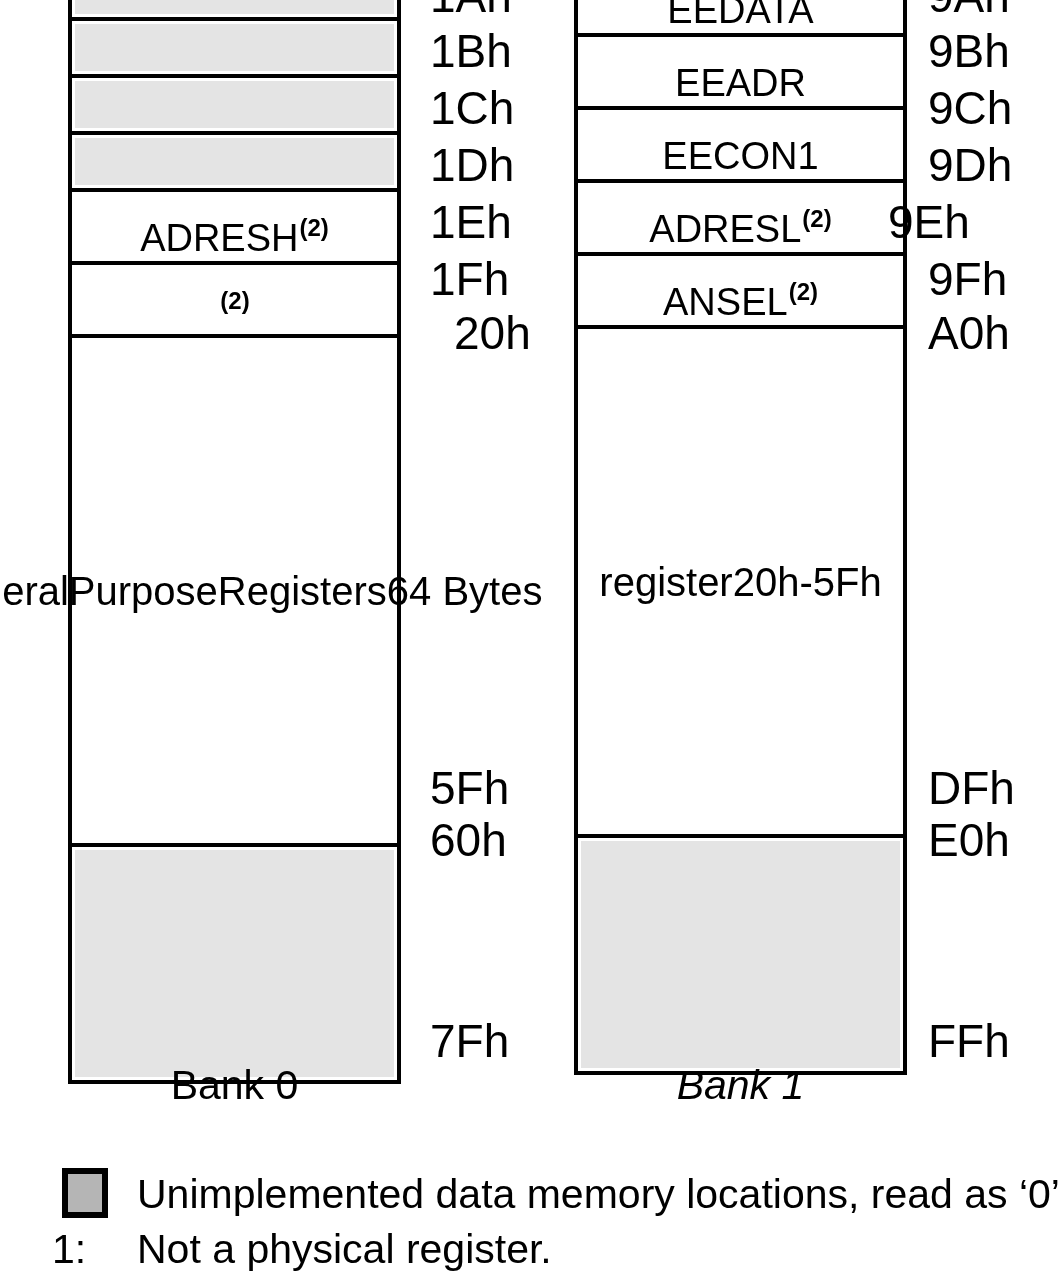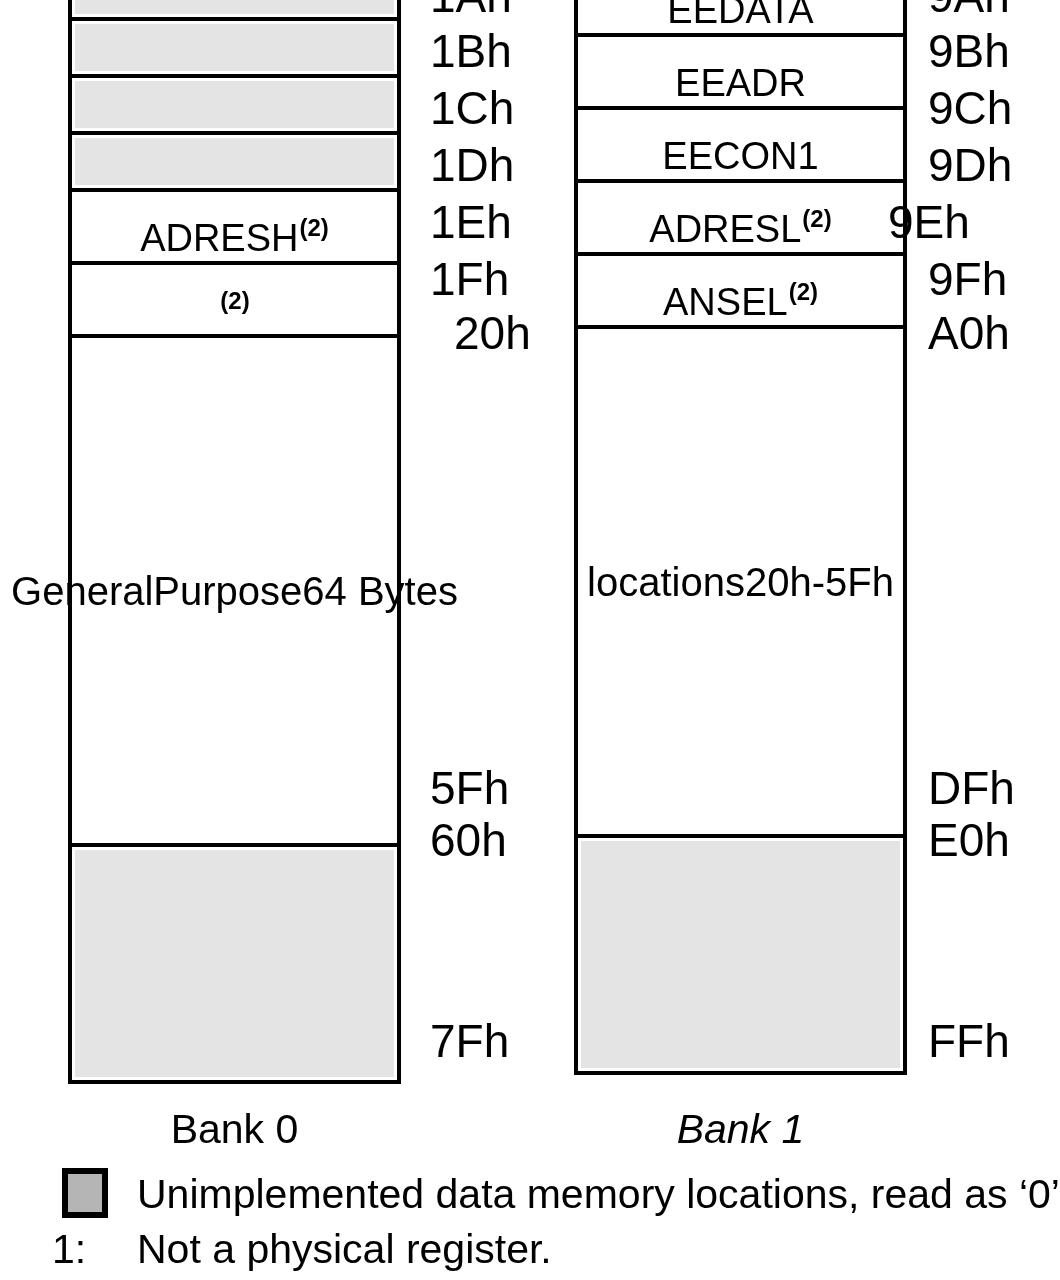--- a/index.html
+++ b/index.html
@@ -40,21 +40,21 @@
     border-bottom:4px solid var(--line);
     background:var(--unimpl); background-clip:content-box;
   }
 
   .addr {
     position:absolute; height:44px; line-height:44px;
     font-size:46px; white-space:nowrap;
   }
   .bank-label {
     position:absolute; width:333px; height:50px; line-height:50px;
-    text-align:center; font-size:41px;margin-top:44px;
+    text-align:center; font-size:41px;
   }
 
   .legend-swatch {
     position:absolute; left:62px; top:1168px; width:34px; height:38px;
     border:6px solid var(--line); background:var(--swatch);
   }
   .legend-text  { position:absolute; left:137px; top:1171px; font-size:41px; line-height:46px; white-space:nowrap; }
   .note-num     { position:absolute; left:52px;  top:1226px; font-size:41px; line-height:46px; }
   .note-text    { position:absolute; left:137px; top:1226px; font-size:41px; line-height:46px; white-space:nowrap; }
 </style>
@@ -75,20 +75,21 @@
       <div class="cell">
         <span class="reg">ADRESH</span>
         <span class="sup">(2)</span>
       </div>
       <div class="cell">
         <span class="sup">(2)</span>
       </div>
       <div class="span-box">
         <div class="line">General</div>
         <div class="line">Purpose</div>
+        <div class="line">Registers</div>
         <div class="gap"></div>
         <div class="line">64 Bytes</div>
       </div>
       <div class="gray-box"></div>
     </div>
     <div class="addr" style="left: 430px; top: -26px;">1Ah</div>
     <div class="addr" style="left: 430px; top: 29px;">1Bh</div>
     <div class="addr" style="left: 430px; top: 86px;">1Ch</div>
     <div class="addr" style="left: 430px; top: 143px;">1Dh</div>
     <div class="addr" style="left: 430px; top: 200px;">1Eh</div>
@@ -110,21 +111,21 @@
       </div>
       <div class="cell">
         <span class="reg">ADRESL</span>
         <span class="sup">(2)</span>
       </div>
       <div class="cell">
         <span class="reg">ANSEL</span>
         <span class="sup">(2)</span>
       </div>
       <div class="span-box">
-        <div class="line">locations</div>
+        <div class="line">register</div>
         <div class="line">20h-5Fh</div>
       </div>
       <div class="gray-box"></div>
     </div>
     <div class="addr" style="left: 928px; top: -26px;">9Ah</div>
     <div class="addr" style="left: 928px; top: 29px;">9Bh</div>
     <div class="addr" style="left: 928px; top: 86px;">9Ch</div>
     <div class="addr" style="left: 928px; top: 143px;">9Dh</div>
     <div class="addr" style="left: 888px; top: 200px;">9Eh</div>
     <div class="addr" style="left: 928px; top: 257px;">9Fh</div>

